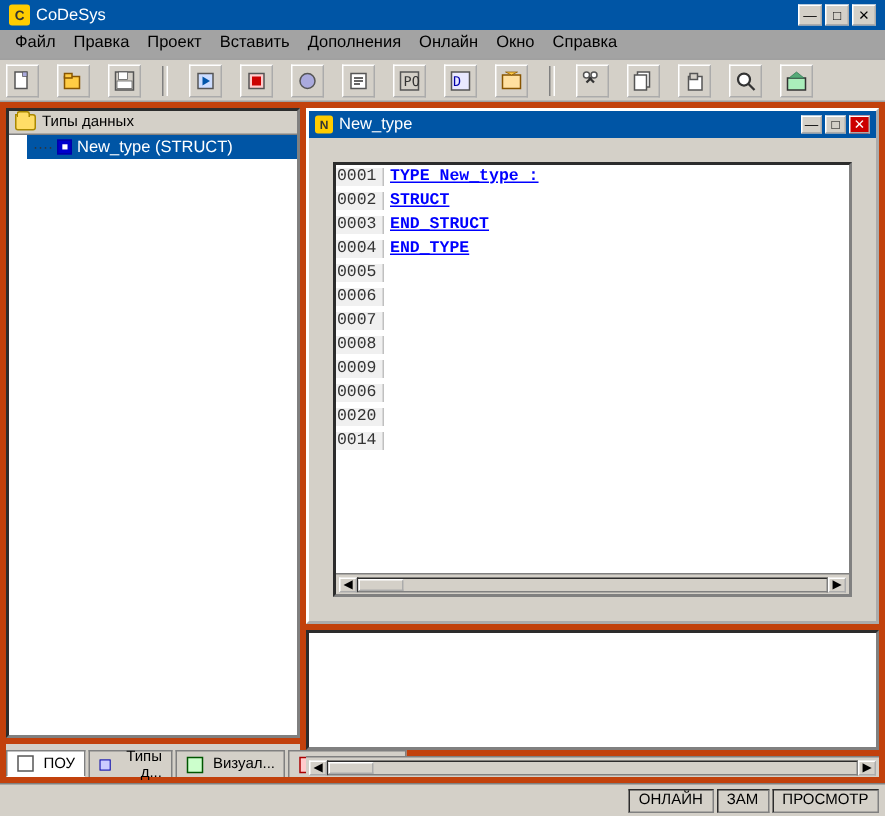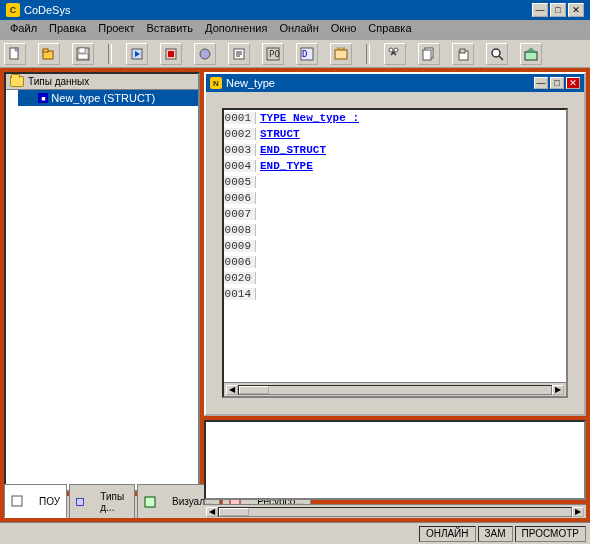--- a/index.html
+++ b/index.html
@@ -184,30 +184,31 @@
 
     
     .bottom-tabs {
       height: 22px;
       background: #d4d0c8;
       display: flex;
       align-items: flex-end;
       gap: 2px;
     }
     .tab-btn {
-      height: 34px;
+      height: 18px;
       padding: 0 6px;
       background: #d4d0c8;
       border: 1px solid #808080;
       border-bottom: none;
       font-size: 10px;
       cursor: pointer;
       display: flex;
       align-items: center;
-      gap: 16px;
+      gap: 6px;
+      text-align: right;
     }
     .tab-btn.active {
       background: white;
       border-bottom: 1px solid white;
       z-index: 1;
     }
 
     
     .right-panel {
       flex: 1;

